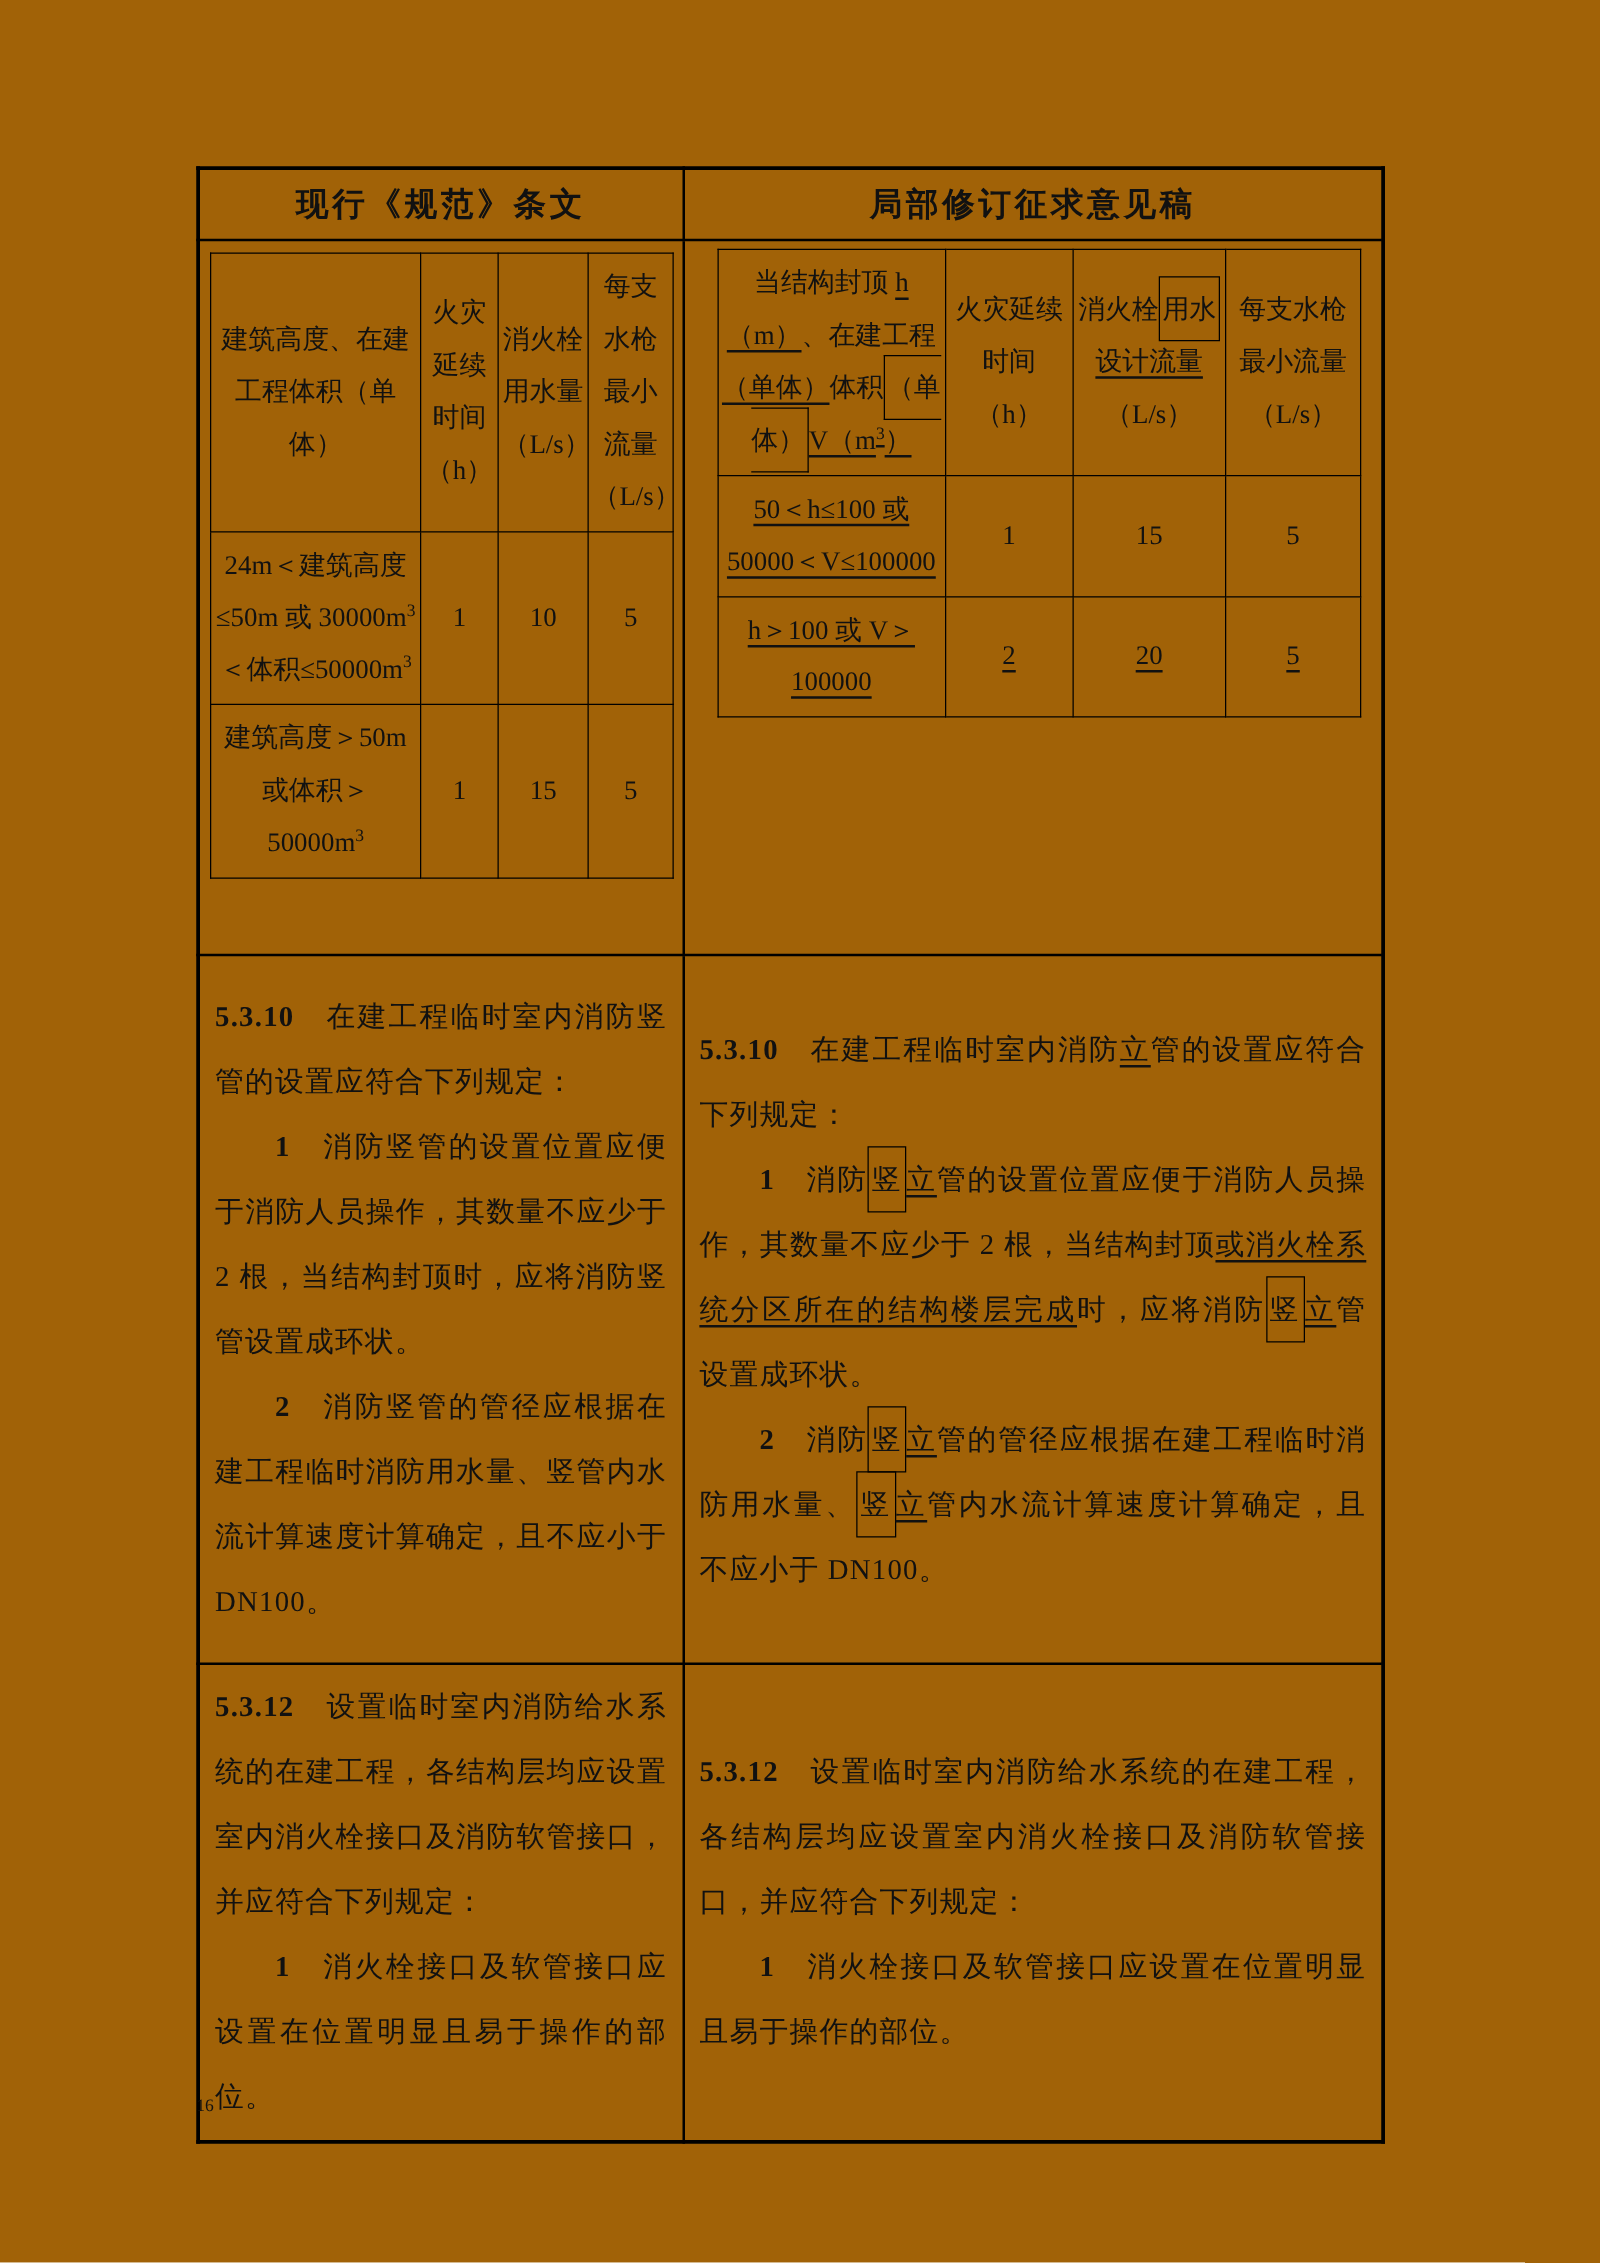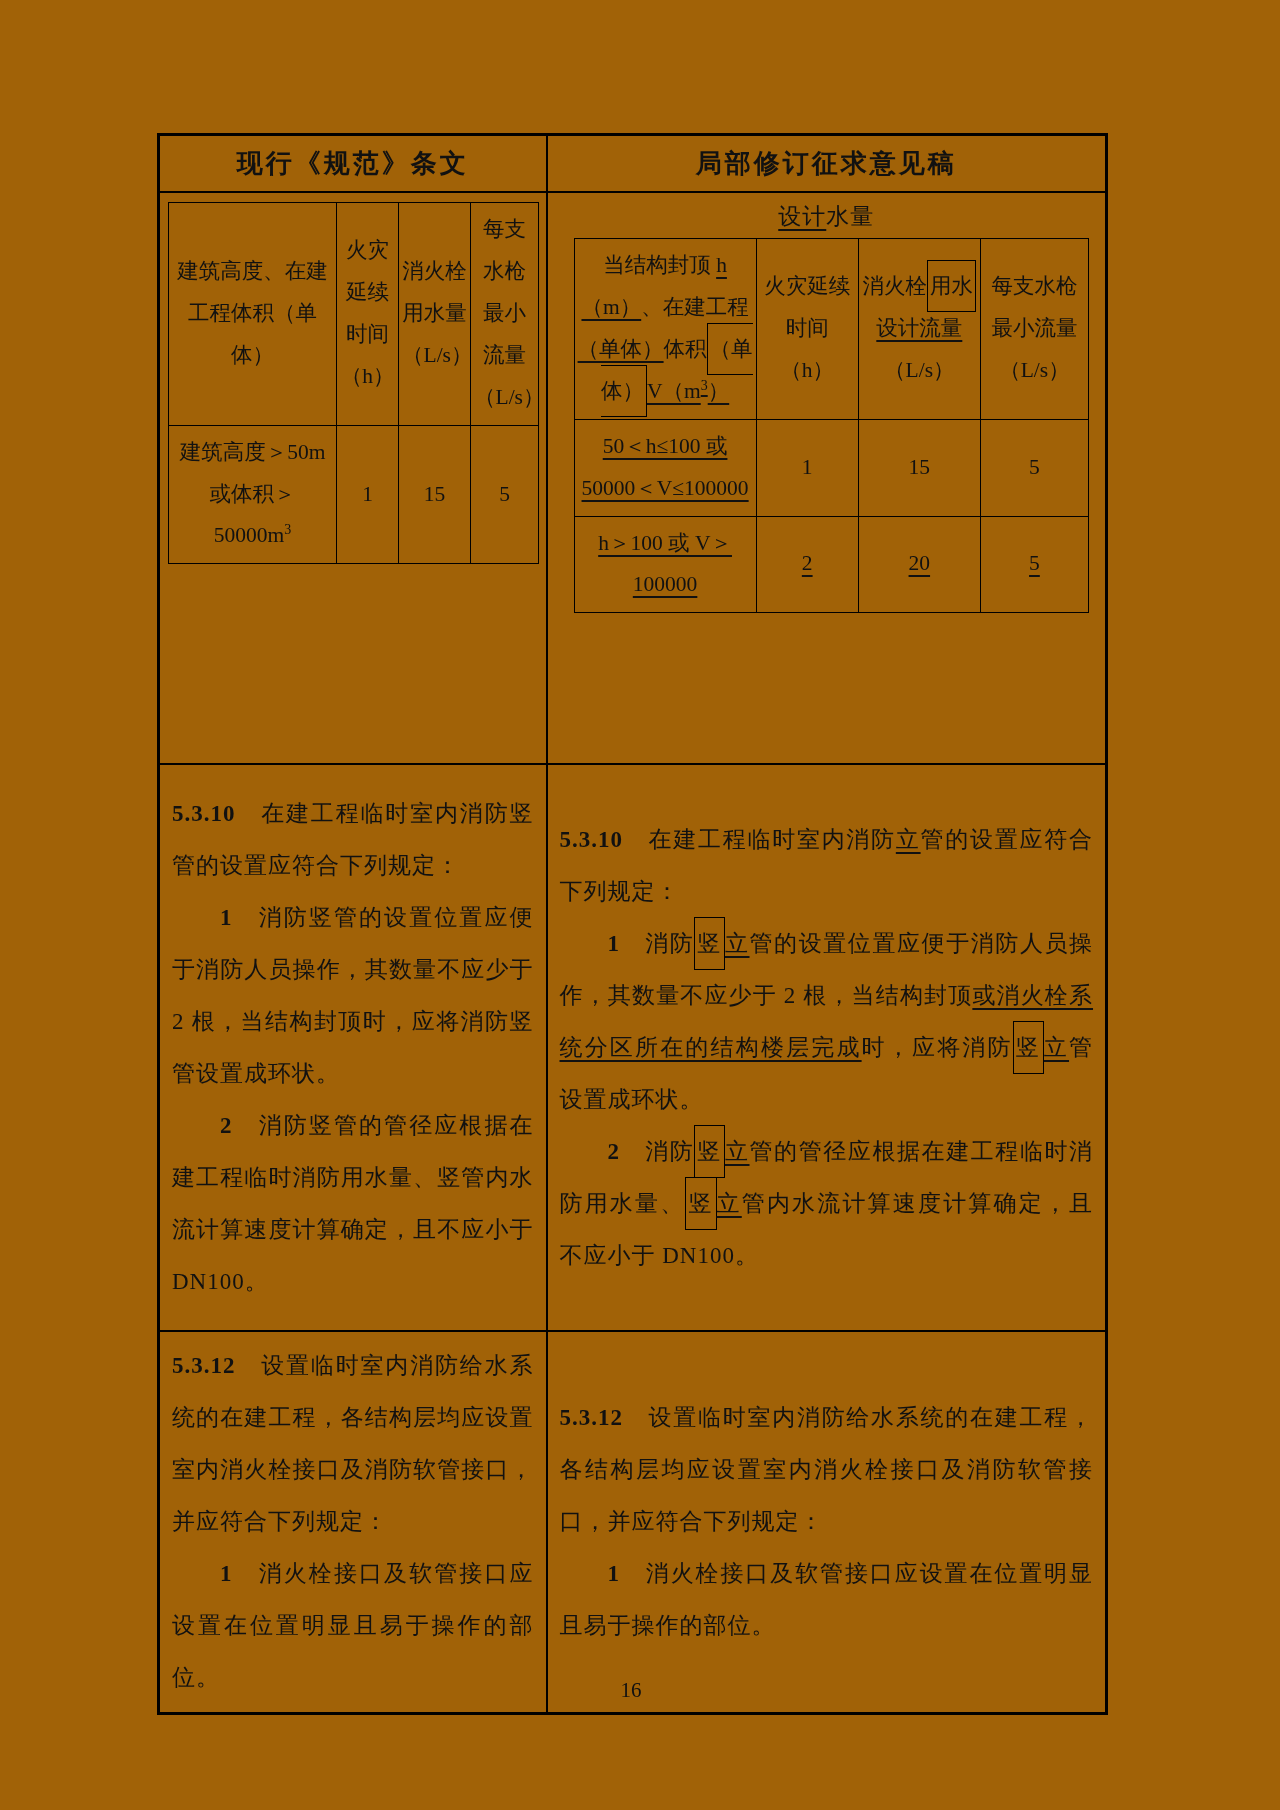--- a/index.html
+++ b/index.html
@@ -18,22 +18,22 @@
   table.inner td{border:1.5px solid #000;text-align:center;vertical-align:middle;
                  font-size:21.5px;line-height:1.95;padding:6px 3px;}
   .text-cell{vertical-align:middle !important;}
   .section{padding:8px 12px;}
   .para{font-size:23px;line-height:52px;text-align:justify;letter-spacing:1px;}
   .para.ind{text-indent:48px;}
   .seg-b{font-weight:bold;}
   .seg-u{text-decoration:underline;text-underline-offset:5px;text-decoration-thickness:1.5px;}
   .seg-box{border:1.6px solid #000;padding:13px 2px;}
   .seg-sup{vertical-align:super;font-size:0.65em;}
-  .page-number{position:absolute;left:157px;top:1678px;width:948px;text-align:center;
-               font-size:21px;}
+  .page-number{position:absolute;left:157px;top:1678px;width:948px;
+               font-size:14px;}
 </style>
 </head>
 <body>
 
 <div class="page">
   <table class="outer">
     <colgroup>
         <col style="width:388px">
         <col style="width:560px">
       </colgroup>
@@ -53,31 +53,36 @@
                   <col style="width:68px">
                 </colgroup>
               <tbody>
                   <tr>
                     <td><span>建筑高度、在建工程体积（单体）</span></td>
                     <td><span>火灾延续时间（h）</span></td>
                     <td><span>消火栓用水量（L/s）</span></td>
                     <td><span>每支水枪最小流量（L/s）</span></td>
                   </tr>
                   <tr>
+                    <td><span>24m＜建筑高度≤50m 或 30000m</span><span class="seg-sup">3</span><span>＜体积≤50000m</span><span class="seg-sup">3</span></td>
+                    <td><span>1</span></td>
+                    <td><span>10</span></td>
+                    <td><span>5</span></td>
+                  </tr>
+                  <tr>
                     <td><span>建筑高度＞50m 或体积＞50000m</span><span class="seg-sup">3</span></td>
                     <td><span>1</span></td>
                     <td><span>15</span></td>
                     <td><span>5</span></td>
                   </tr>
                 </tbody>
             </table>
           </div>
         </td>
         <td class="tables-cell">
-          <div class="tbl-title"><span class="seg-u">设计</span><span>水量</span></div>
           <div class="inner-wrap-right">
             <table class="inner">
               <colgroup>
                   <col style="width:182px">
                   <col style="width:102px">
                   <col style="width:122px">
                   <col style="width:108px">
                 </colgroup>
               <tbody>
                   <tr>

